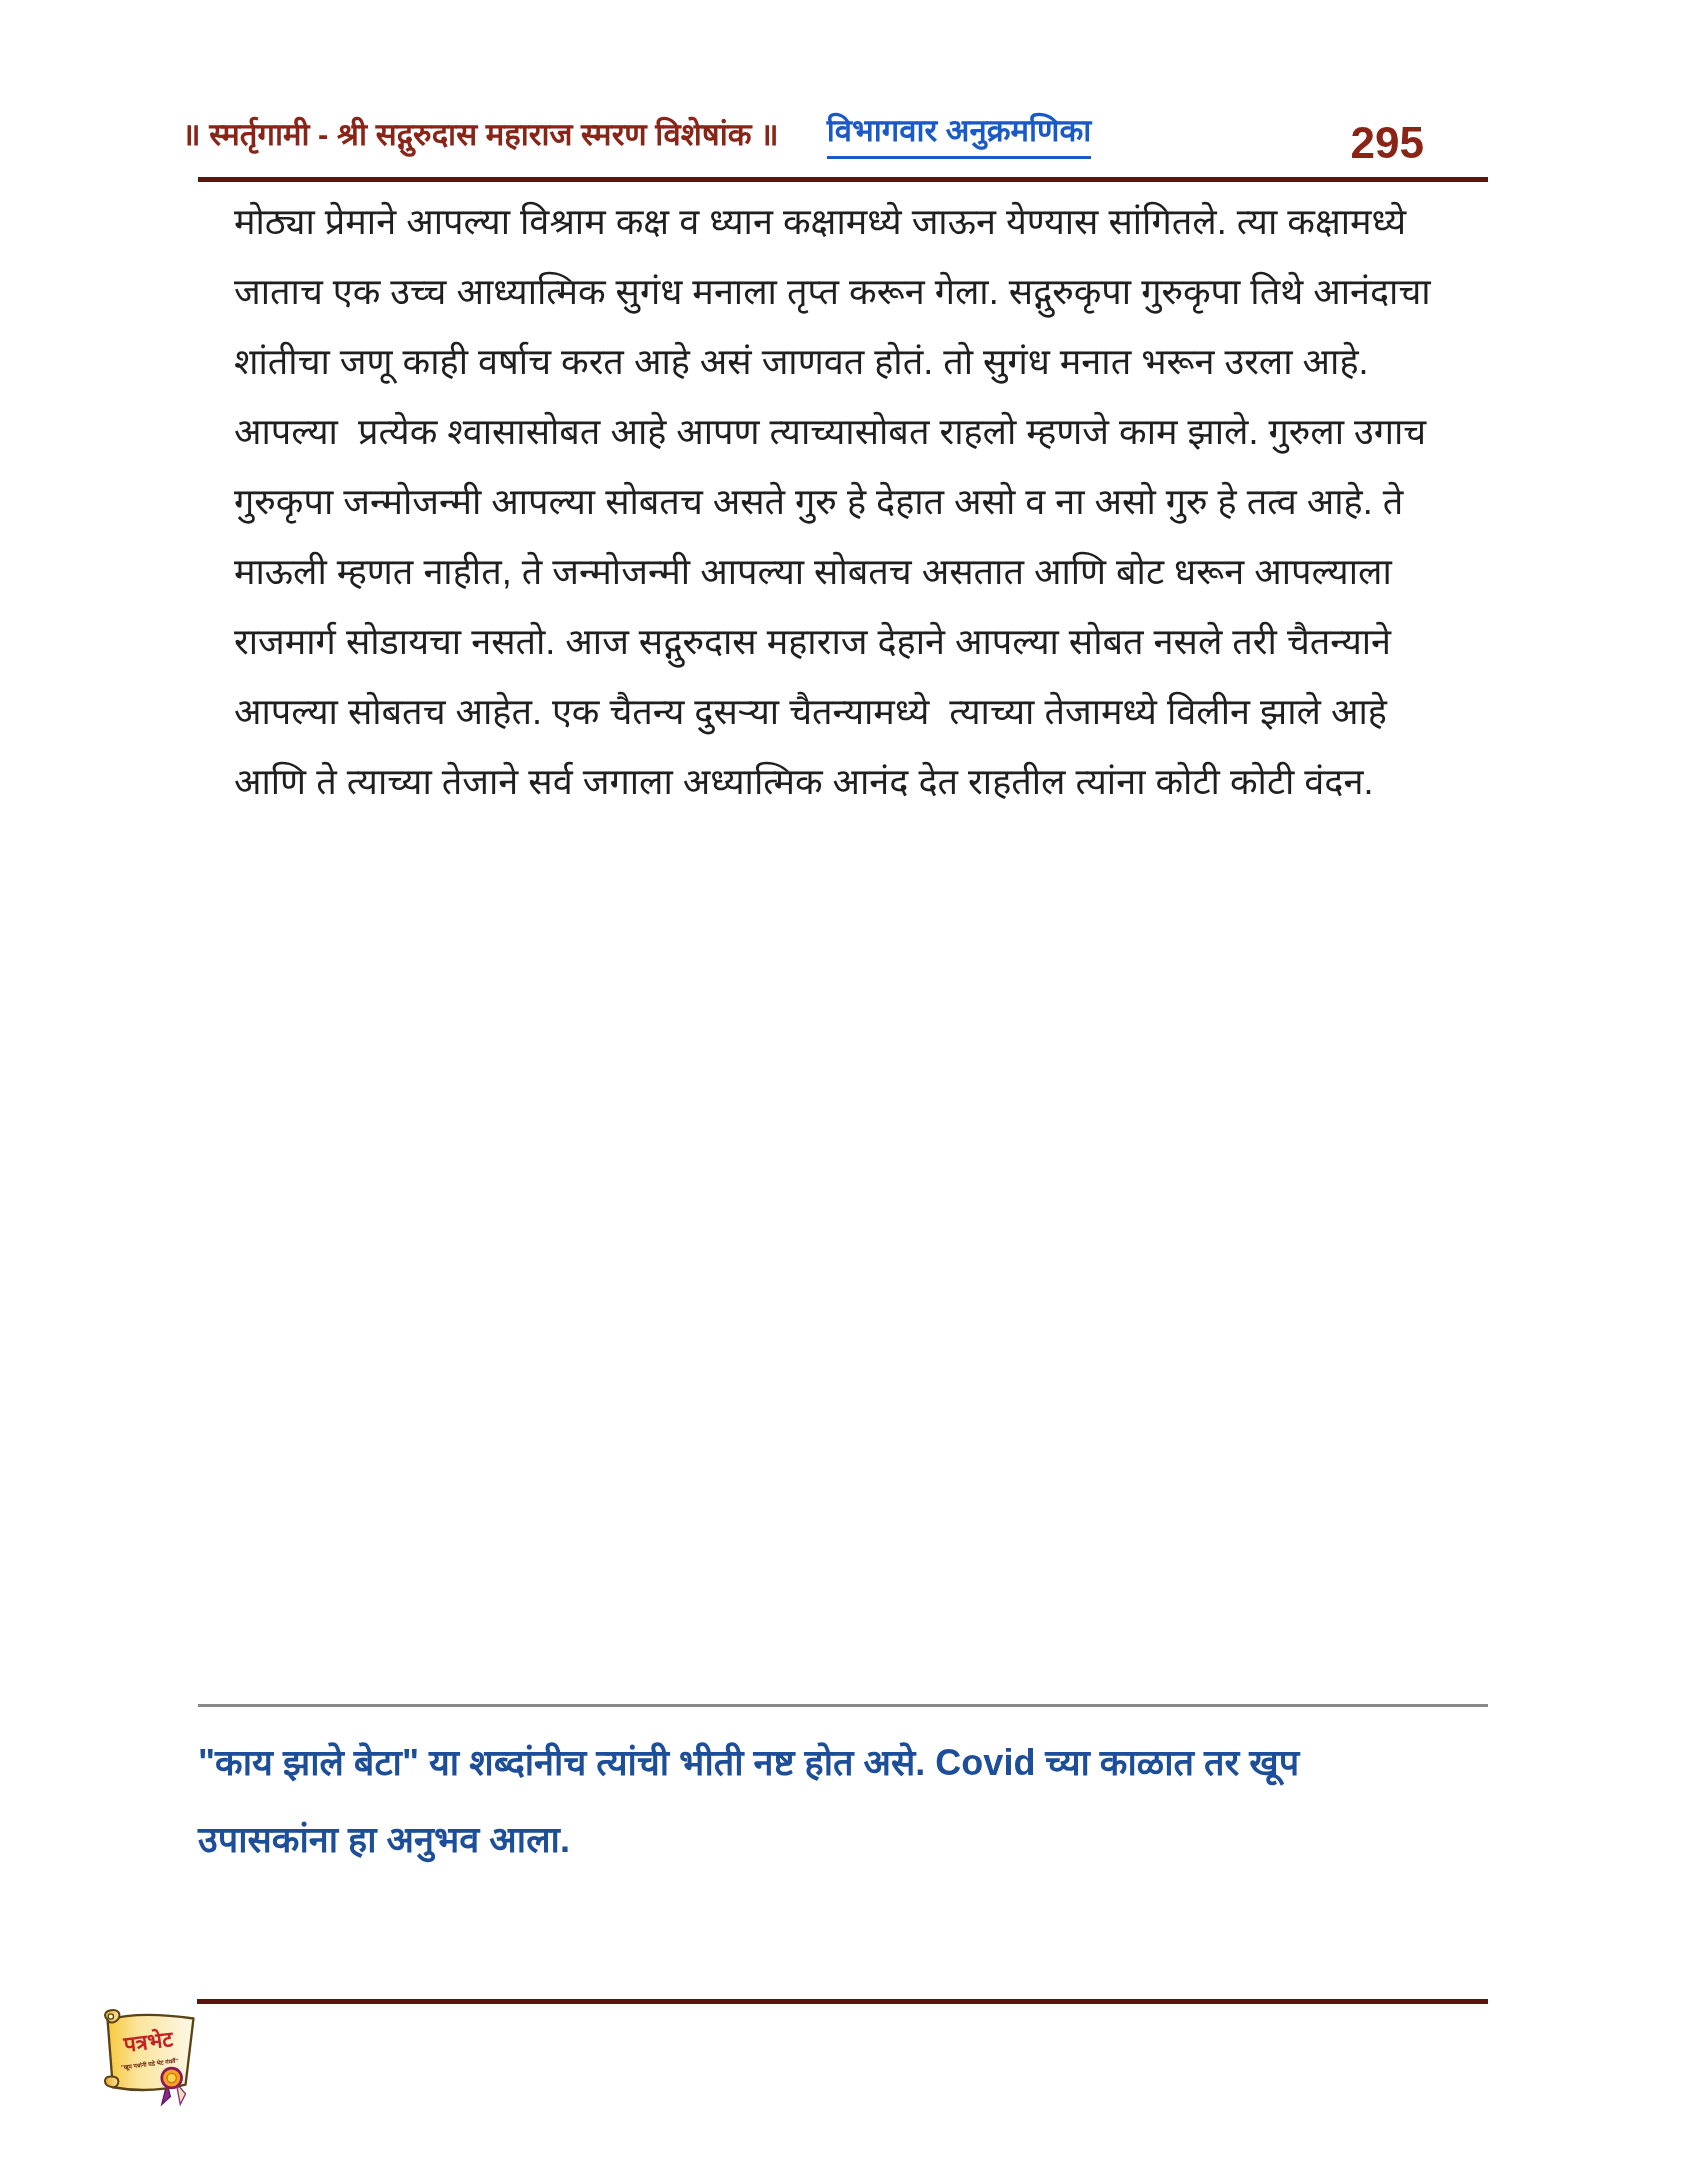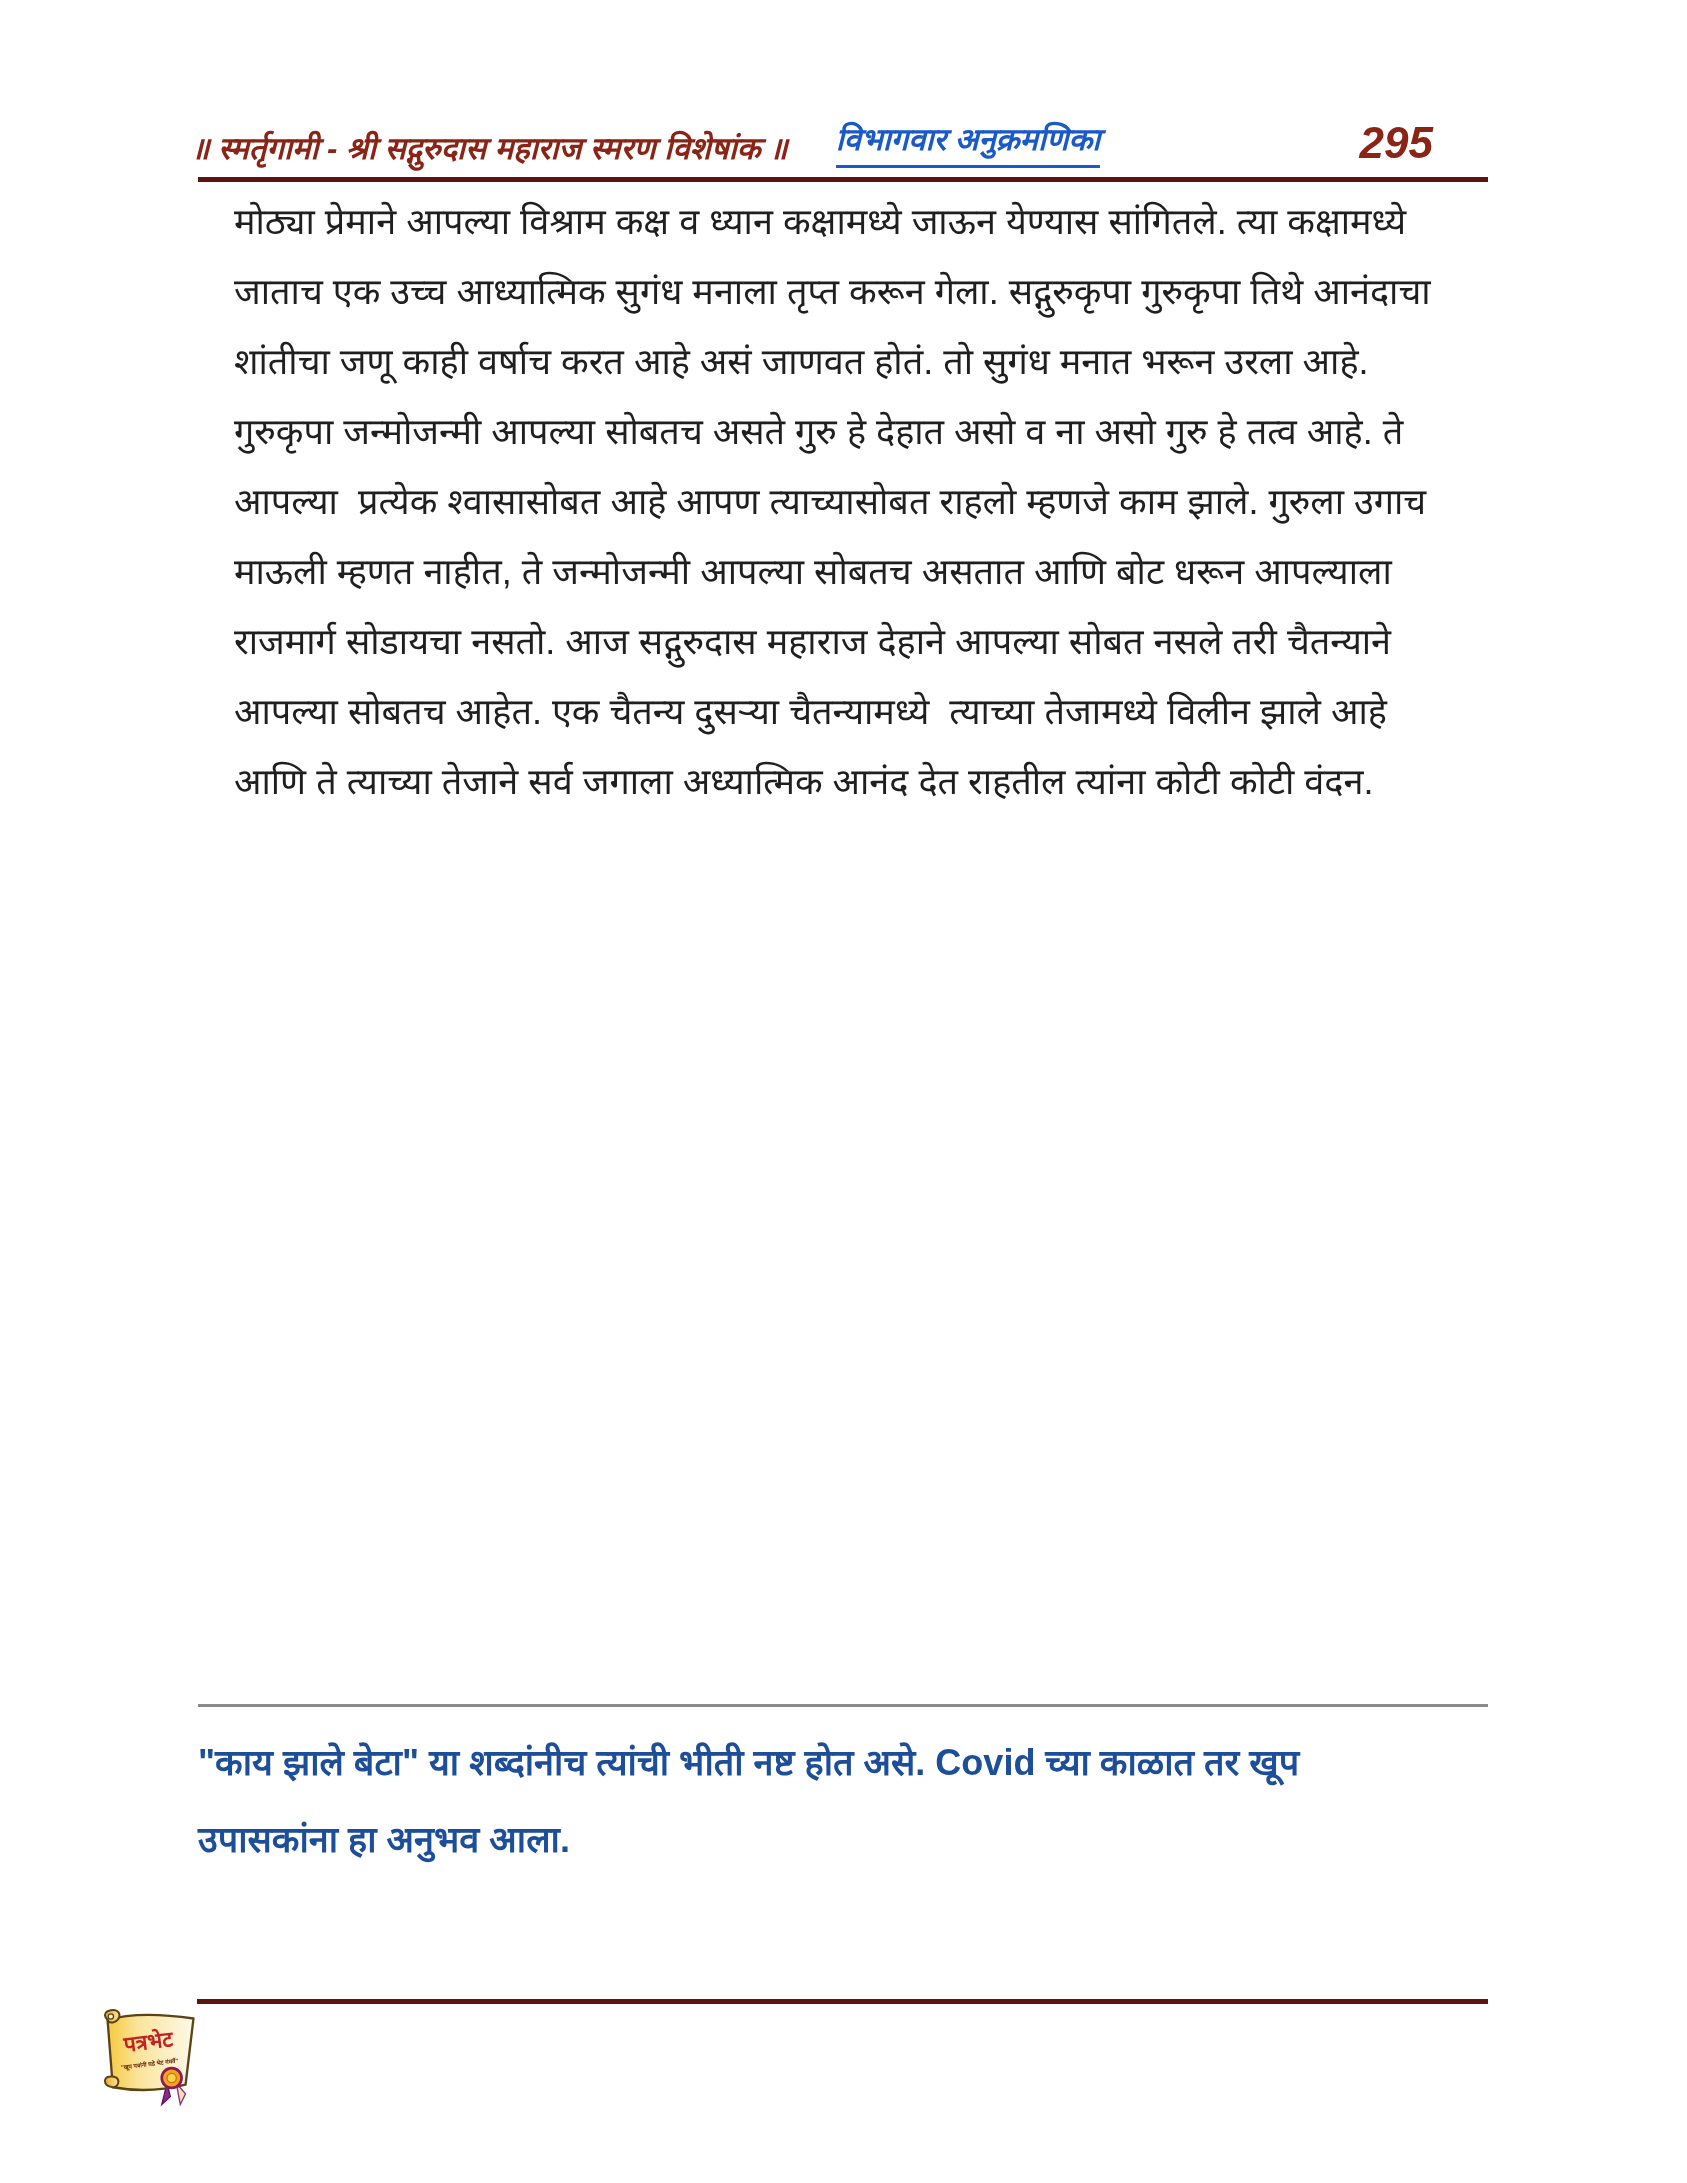--- a/index.html
+++ b/index.html
@@ -16,25 +16,24 @@
   .page{
     position:relative;
     width:1687px;
     height:2183px;
     background:#ffffff;
     overflow:hidden;
   }
   
   .header{
     position:absolute;
-    left:191px; top:98px;
+    left:182px; top:98px;
     width:1290px;
     display:flex;
-    align-items:flex-end;
-    font-style:italic;
+    align-items:center;
   }
   .header-title{
     font-size:31px;
     font-weight:bold;
     color:var(--maroon-text);
     white-space:nowrap;
   }
   .header-link{
     margin-left:48px;
     font-size:31px;
@@ -124,22 +123,22 @@
     <span class="header-link">विभागवार अनुक्रमणिका</span>
     <span class="header-spacer"></span>
     <span class="page-number">295</span>
   </div>
   <div class="header-rule"></div>
 
   <div class="body-text">
       <div class="text-line">मोठ्या प्रेमाने आपल्या विश्राम कक्ष व ध्यान कक्षामध्ये जाऊन येण्यास सांगितले. त्या कक्षामध्ये</div>
       <div class="text-line">जाताच एक उच्च आध्यात्मिक सुगंध मनाला तृप्त करून गेला. सद्गुरुकृपा गुरुकृपा तिथे आनंदाचा</div>
       <div class="text-line">शांतीचा जणू काही वर्षाच करत आहे असं जाणवत होतं. तो सुगंध मनात भरून उरला आहे.</div>
+      <div class="text-line">आपल्या  प्रत्येक श्वासासोबत आहे आपण त्याच्यासोबत राहलो म्हणजे काम झाले. गुरुला उगाच</div>
       <div class="text-line">गुरुकृपा जन्मोजन्मी आपल्या सोबतच असते गुरु हे देहात असो व ना असो गुरु हे तत्व आहे. ते</div>
-      <div class="text-line">आपल्या  प्रत्येक श्वासासोबत आहे आपण त्याच्यासोबत राहलो म्हणजे काम झाले. गुरुला उगाच</div>
       <div class="text-line">माऊली म्हणत नाहीत, ते जन्मोजन्मी आपल्या सोबतच असतात आणि बोट धरून आपल्याला</div>
       <div class="text-line">राजमार्ग सोडायचा नसतो. आज सद्गुरुदास महाराज देहाने आपल्या सोबत नसले तरी चैतन्याने</div>
       <div class="text-line">आपल्या सोबतच आहेत. एक चैतन्य दुसऱ्या चैतन्यामध्ये  त्याच्या तेजामध्ये विलीन झाले आहे</div>
       <div class="text-line">आणि ते त्याच्या तेजाने सर्व जगाला अध्यात्मिक आनंद देत राहतील त्यांना कोटी कोटी वंदन.</div>
     </div>
 
   <div class="section-divider"></div>
   <div class="highlight-text">
       <div class="text-line">"काय झाले बेटा" या शब्दांनीच त्यांची भीती नष्ट होत असे. Covid च्या काळात तर खूप</div>
       <div class="text-line">उपासकांना हा अनुभव आला.</div>

